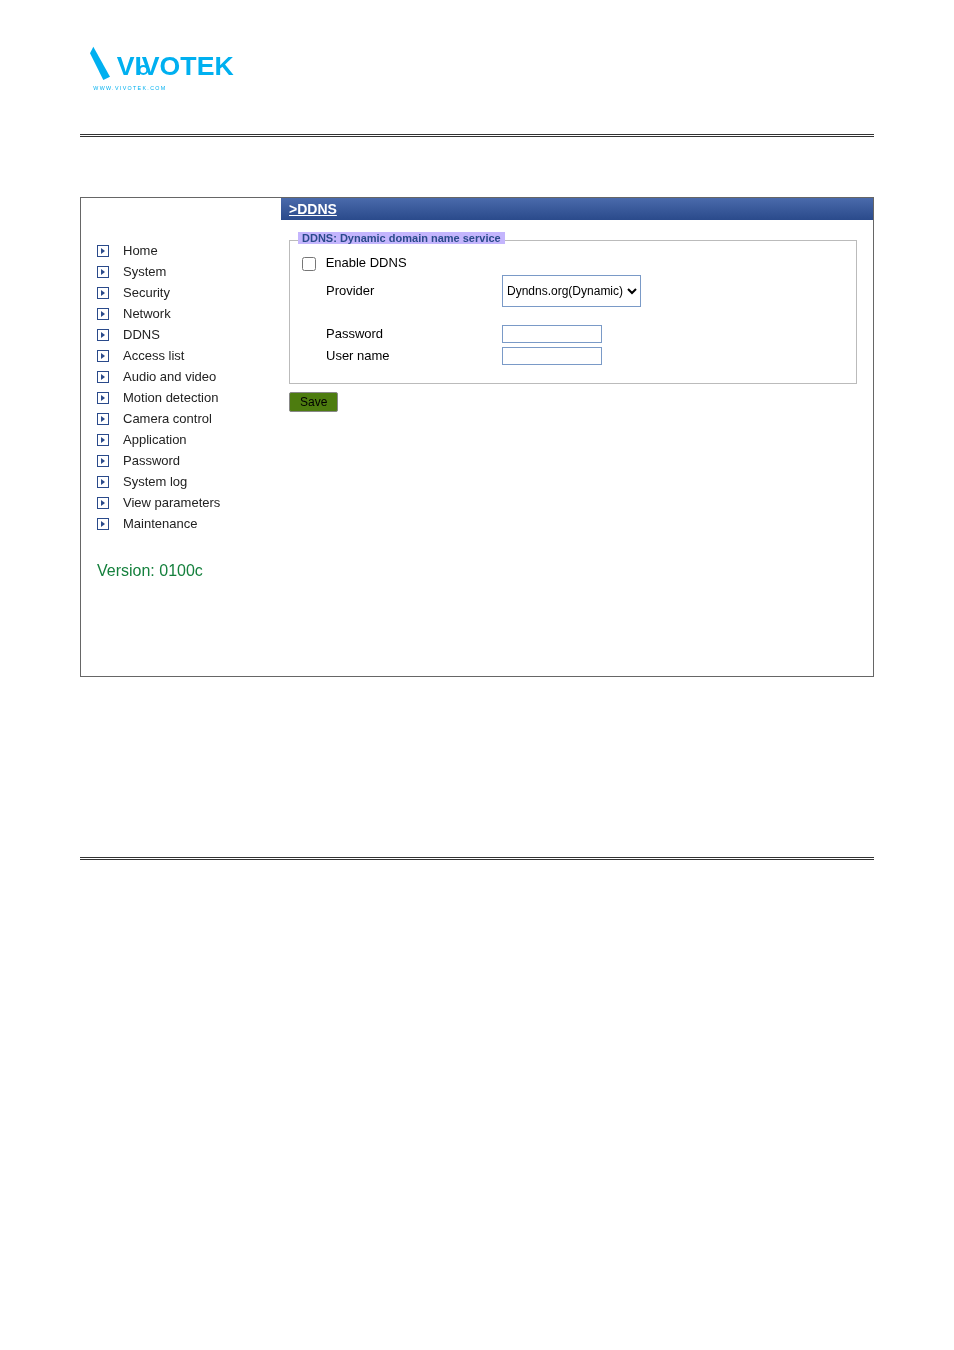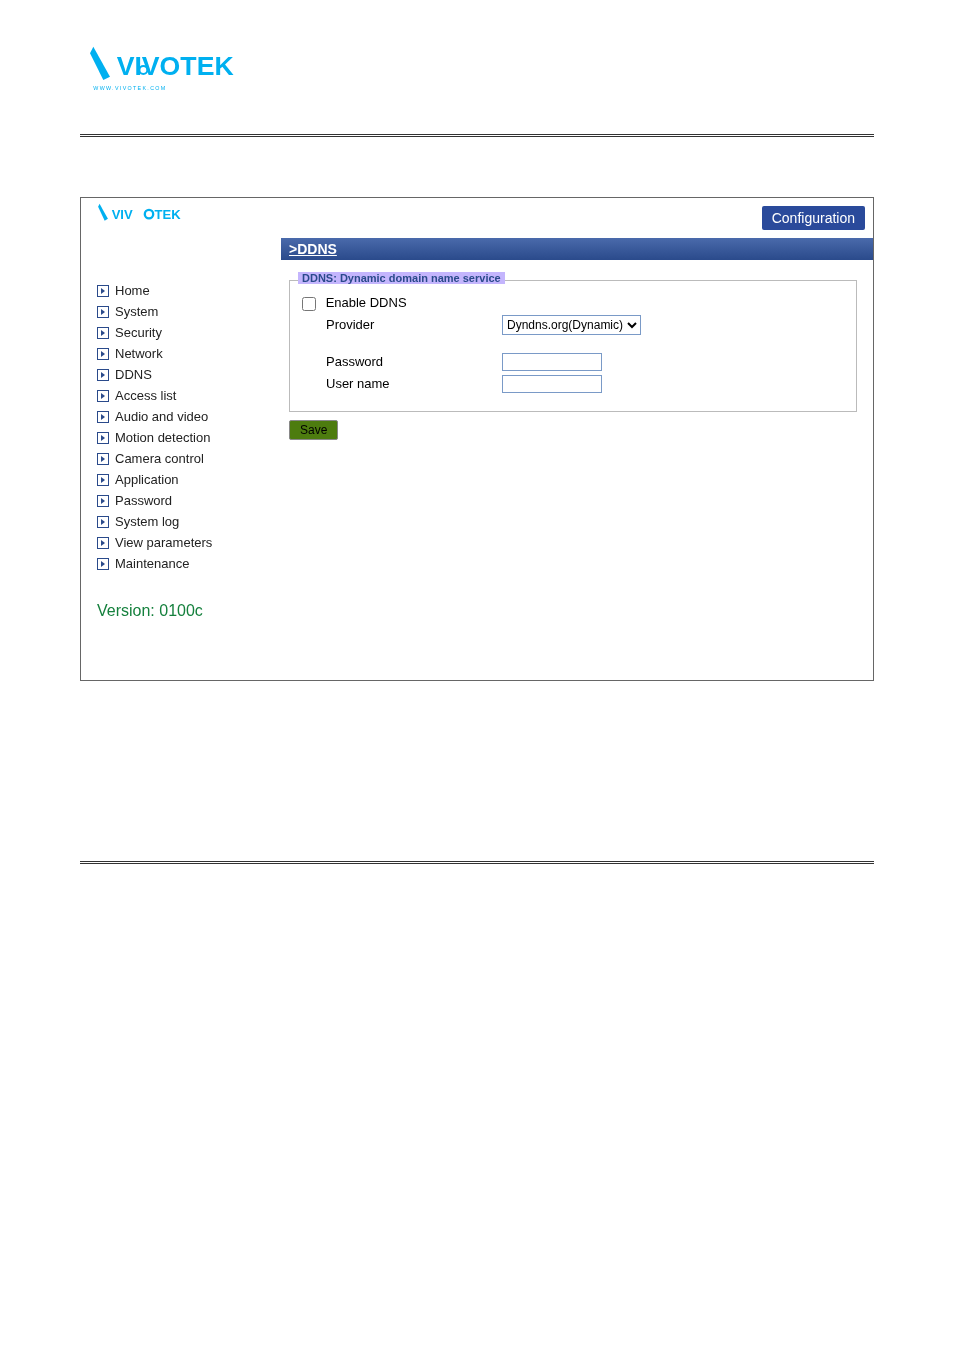--- a/index.html
+++ b/index.html
@@ -69,21 +69,21 @@
       padding: 20px 12px 12px 16px;
       font-size: 13px;
       color: #222;
     }
     .nav-list {
       list-style: none;
     }
     .nav-list li {
       display: flex;
       align-items: center;
-      gap: 6px;
+      gap: 14px;
       padding: 3px 0;
       cursor: pointer;
     }
     .nav-bullet {
       display: inline-flex;
       width: 12px;
       height: 12px;
       border: 1px solid #2a4a8b;
       align-items: center;
       justify-content: center;
@@ -136,21 +136,21 @@
     .form-row input[type="password"] {
       width: 100px;
       border: 1px solid #7a9ac7;
       height: 18px;
       font-size: 12px;
       padding: 0 2px;
     }
     .form-row select {
       border: 1px solid #7a9ac7;
       font-size: 12px;
-      height: 20px;
+      height: 32px;
       background: #fff;
     }
     .checkbox-row input[type="checkbox"] {
       margin-right: 6px;
       width: 14px;
       height: 14px;
       vertical-align: middle;
     }
     .btn-save {
       margin-top: 8px;
@@ -170,31 +170,20 @@
     <path d="M20 5 L45 50 L35 55 L15 15 Z" fill="#00b0f0"></path>
     <text x="55" y="48" font-family="Arial Black, Arial" font-weight="900" font-size="40" fill="#00b0f0">VIVOTEK</text>
     <text x="20" y="70" font-family="Arial" font-size="8" letter-spacing="2" fill="#00b0f0">WWW.VIVOTEK.COM</text>
     <circle cx="95" cy="40" r="6" fill="none" stroke="#00b0f0" stroke-width="3"></circle>
   </svg>
 </div>
 
 <div class="hr-double"></div>
 
 <div class="app-frame">
-  <div class="app-header">
-    <div class="app-header-logo">
-      <svg viewBox="0 0 300 60">
-        <path d="M14 4 L32 36 L25 40 L11 10 Z" fill="#00b0f0"></path>
-        <text x="40" y="36" font-family="Arial Black, Arial" font-weight="900" font-size="28" fill="#00b0f0">VIV</text>
-        <circle cx="120" cy="26" r="9" fill="none" stroke="#00b0f0" stroke-width="5"></circle>
-        <text x="132" y="36" font-family="Arial Black, Arial" font-weight="900" font-size="28" fill="#00b0f0">TEK</text>
-      </svg>
-    </div>
-    <div class="app-header-right">Configuration</div>
-  </div>
 
   <div class="title-bar">&gt;DDNS</div>
 
   <div class="app-body">
     <div class="sidebar">
       <ul class="nav-list">
         <li>
             <span class="nav-bullet"></span>
             <span>Home</span>
           </li>

